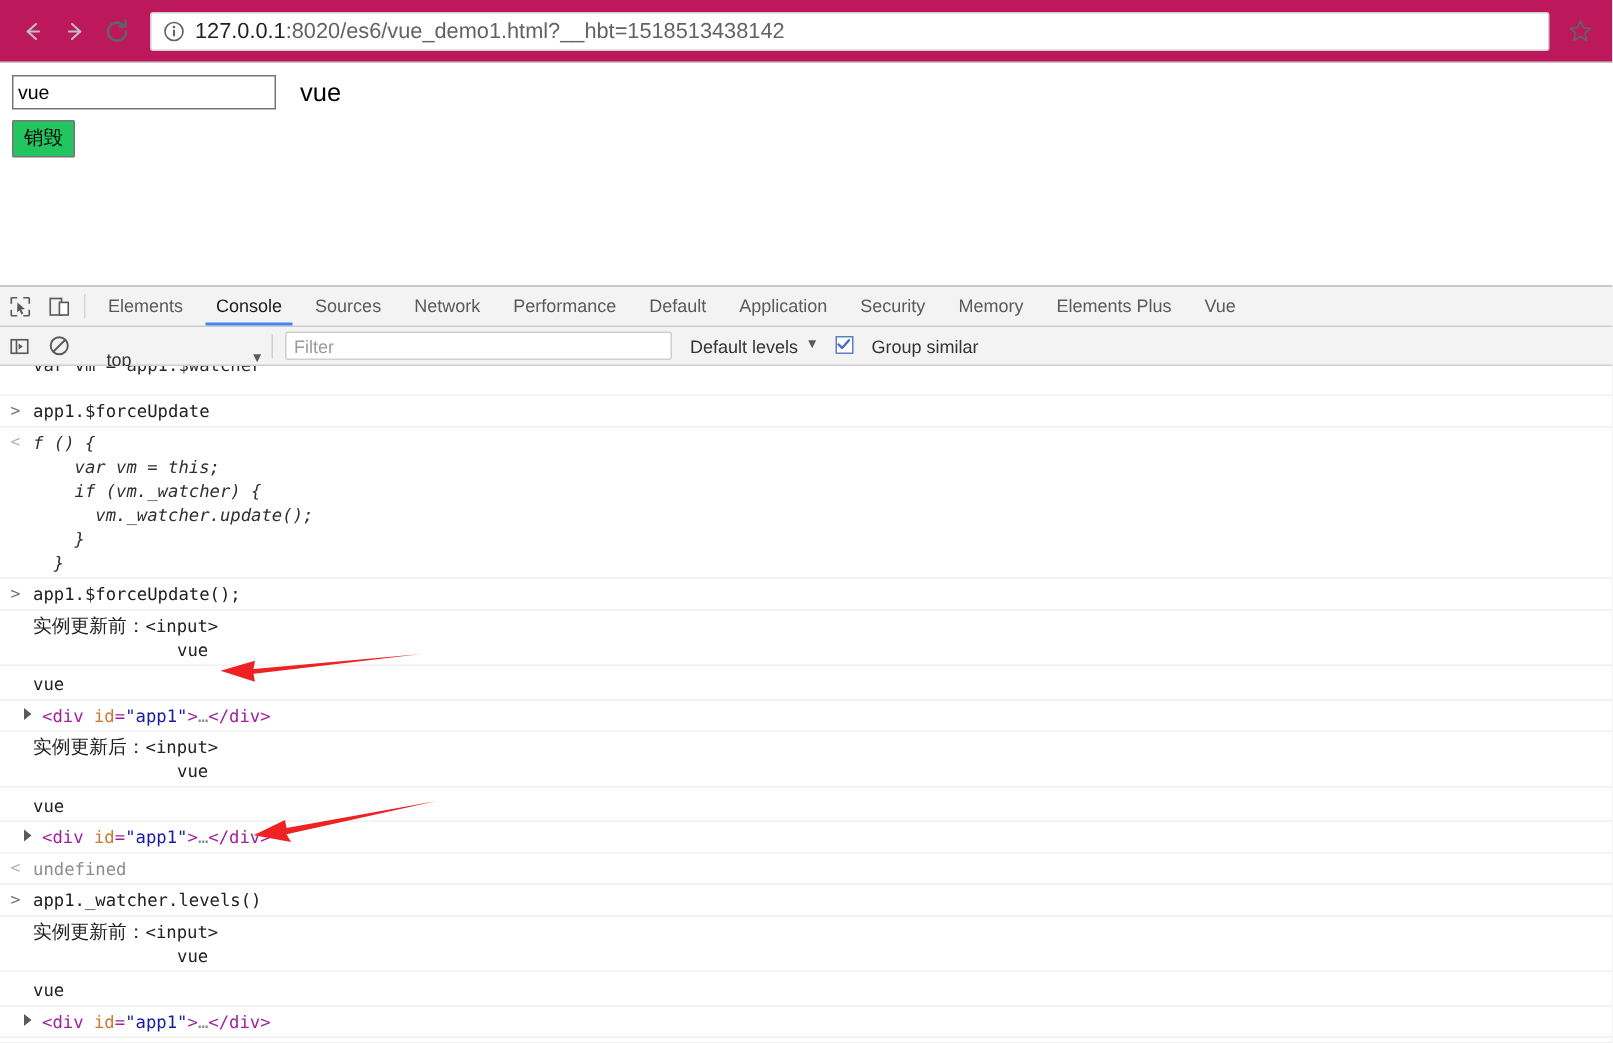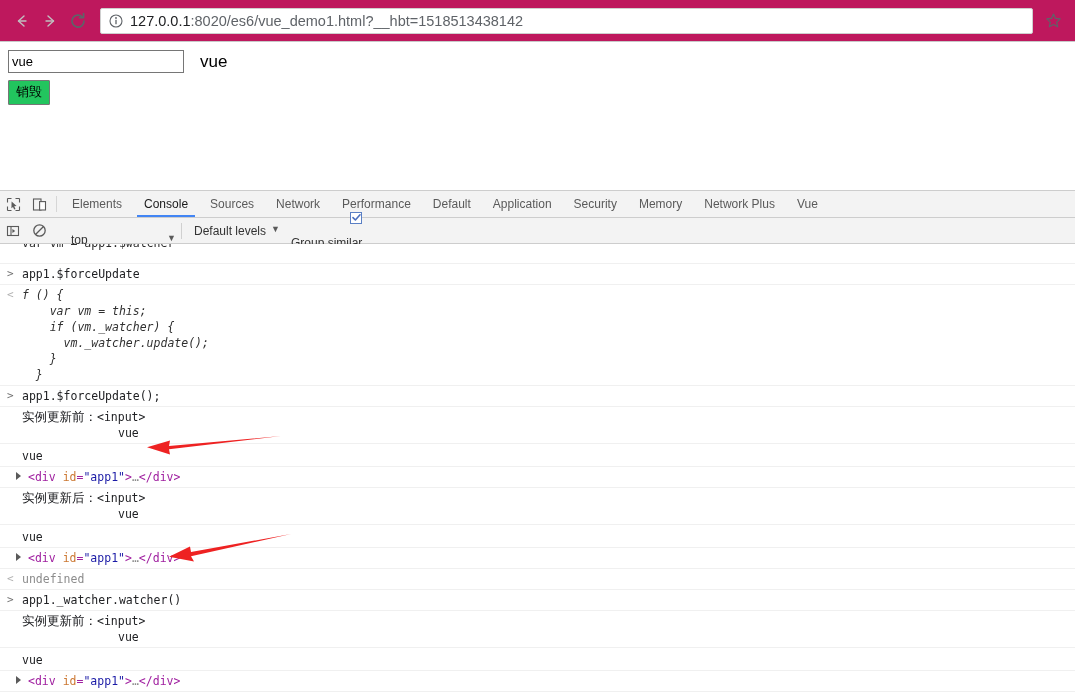--- a/index.html
+++ b/index.html
@@ -186,22 +186,22 @@
     border-radius: 2px;
   }
   .filter-input::placeholder { color: #9b9b9b; }
   .levels {
     margin-left: 12px;
     display:flex; gap:5px;
     font-size: 12px; color:#333; cursor: default;
   }
   .grp {
     margin-left: 11px;
-    display:flex; align-items:flex-end; gap:12px;
-    font-size:12px; color:#333; cursor: default; flex-direction: column;
+    display:flex; align-items:flex-start; gap:12px;
+    font-size:12px; color:#333; cursor: default;
   }
   .cbx {
     width: 12px; height: 12px;
     border: 1px solid #5a7fc4;
     background: #ffffff;
     display:flex; align-items:center; justify-content:center;
     box-sizing: border-box;
   }
   .cbx svg { display:block; }
 
@@ -350,21 +350,21 @@
 
       <div class="dt-tab">Elements</div>
       <div class="dt-tab active">Console</div>
       <div class="dt-tab">Sources</div>
       <div class="dt-tab">Network</div>
       <div class="dt-tab">Performance</div>
       <div class="dt-tab">Default</div>
       <div class="dt-tab">Application</div>
       <div class="dt-tab">Security</div>
       <div class="dt-tab">Memory</div>
-      <div class="dt-tab">Network Plus</div>
+      <div class="dt-tab">Elements Plus</div>
       <div class="dt-tab">Vue</div>
     </div>
 
     <div class="dt-filterbar">
       <div class="dt-iconbtn">
         <svg width="14" height="14" viewBox="0 0 14 14">
           <rect x="1.5" y="2.5" width="11" height="9" fill="none" stroke="#5a5a5a" stroke-width="1.1"></rect>
           <line x1="5" y1="2.5" x2="5" y2="11.5" stroke="#5a5a5a" stroke-width="1.1"></line>
           <path d="M6.4 5 L9.2 7 L6.4 9 Z" fill="#5a5a5a"></path>
         </svg>
@@ -376,20 +376,21 @@
         </svg>
       </div>
       <div class="dt-sep"></div>
 
       <div class="ctx-select">
         <span>top</span>
         <span class="caret">▼</span>
       </div>
       <div class="vline"></div>
 
+      <input class="filter-input" type="text" placeholder="Filter" style="">
 
       <div class="levels">
         <span>Default levels</span>
         <span class="caret">▼</span>
       </div>
 
       <div class="grp">
         <span class="cbx">
           <svg width="9" height="9" viewBox="0 0 9 9">
             <path d="M1 4.6 L3.4 7 L8 1.8" fill="none" stroke="#4b6fbe" stroke-width="1.6" stroke-linecap="round" stroke-linejoin="round"></path>
@@ -453,21 +454,21 @@
         <span class="tg">&lt;div</span><span>&nbsp;</span><span class="at">id</span><span class="pn">=</span><span class="av">"app1"</span><span class="tg">&gt;</span><span class="ell">…</span><span class="tg">&lt;/div&gt;</span>
       </div>
 
       <div class="log-line">
         <span class="gut out">&lt;</span>
         <span class="undef">undefined</span>
       </div>
 
       <div class="log-line">
         <span class="gut inp">&gt;</span>
-        <span class="cmd">app1._watcher.watcher()</span>
+        <span class="cmd">app1._watcher.levels()</span>
       </div>
 
       <div class="log-line">
         <span class="cjk">实例更新前：</span><span class="mono-in">&lt;input&gt;</span>
         <div class="indent-vue">vue</div>
       </div>
 
       <div class="log-line" style="padding-top:4px;">
         <span class="plain-vue">vue</span>
       </div>

